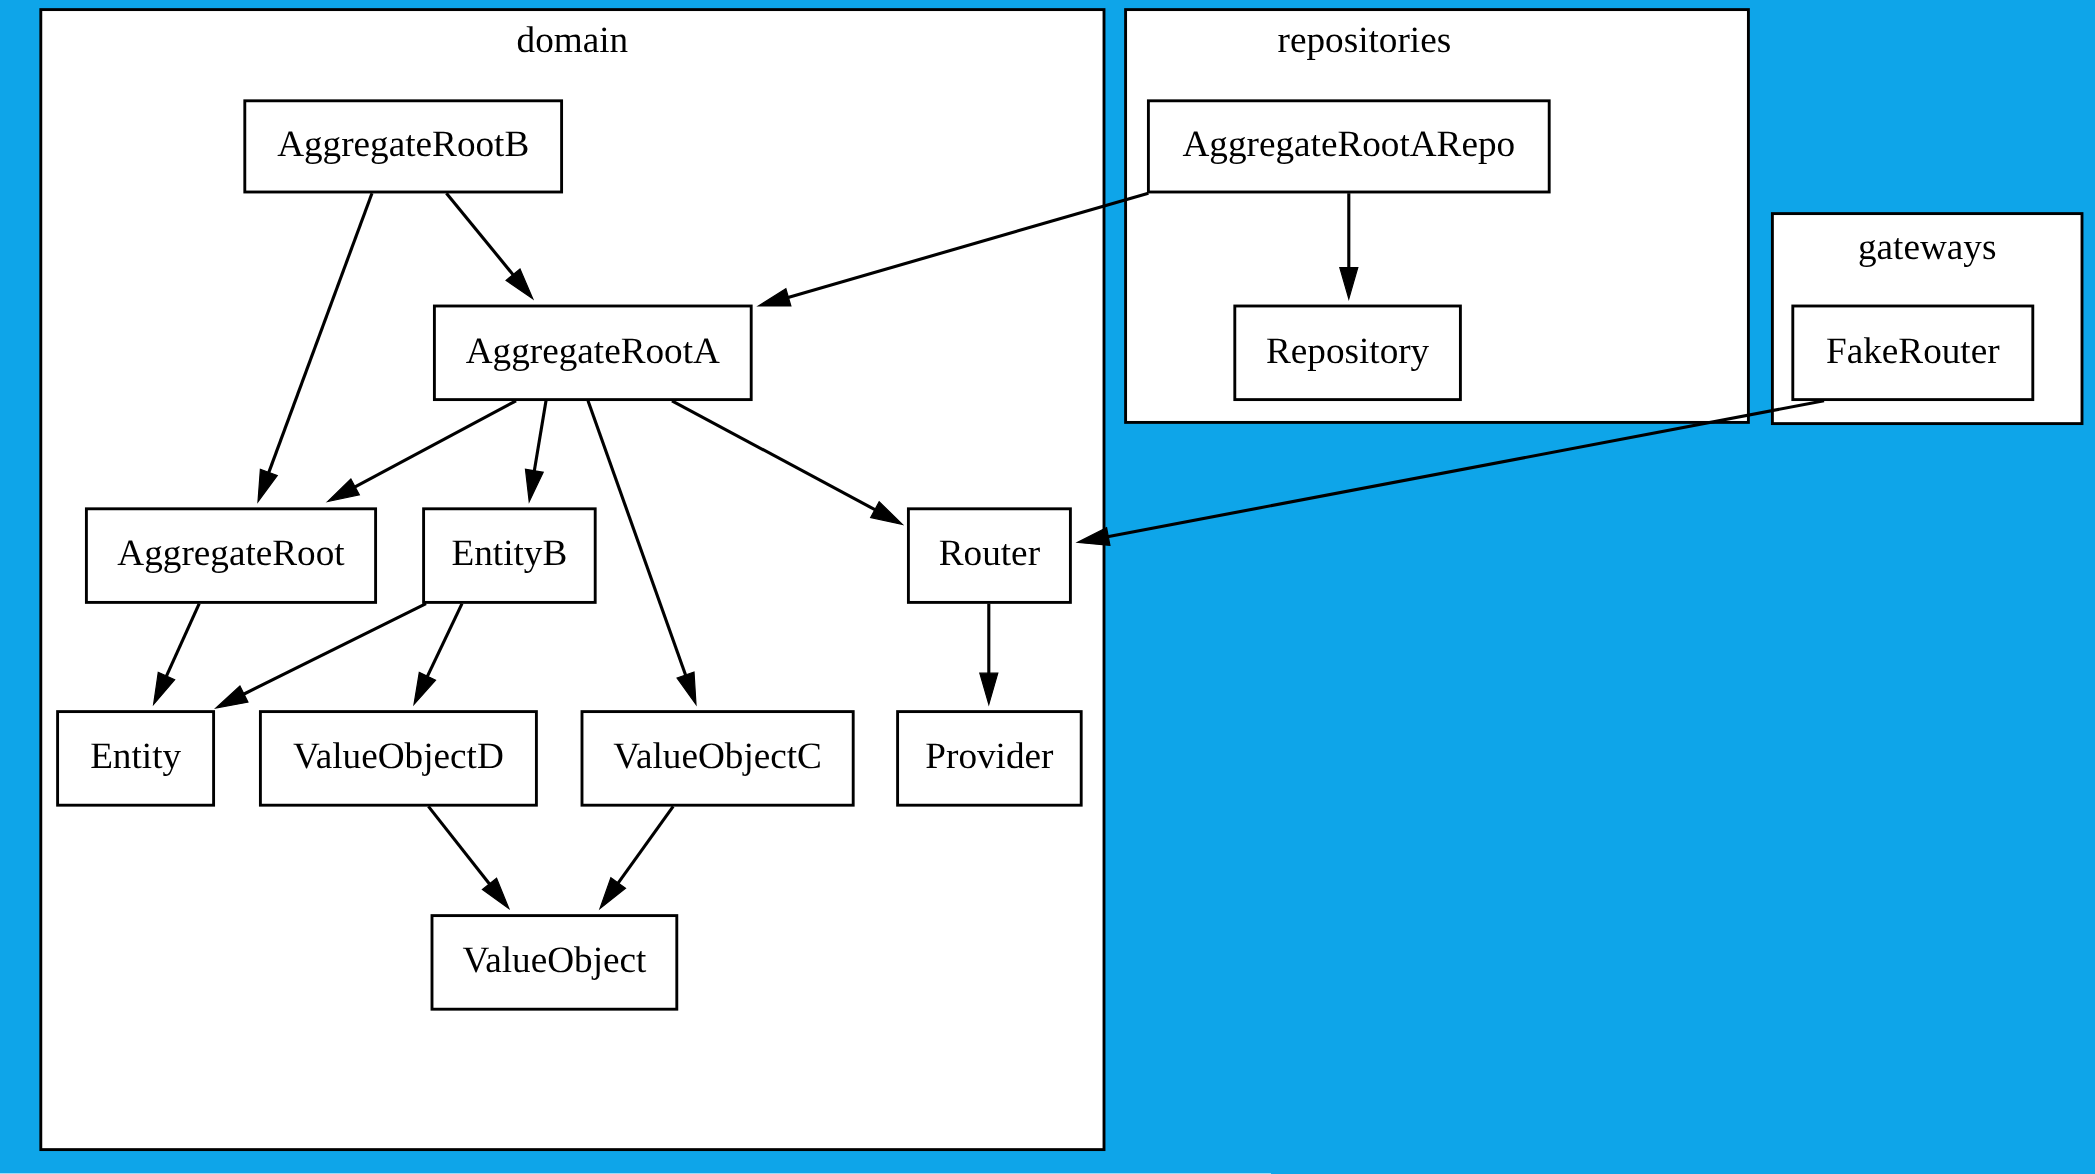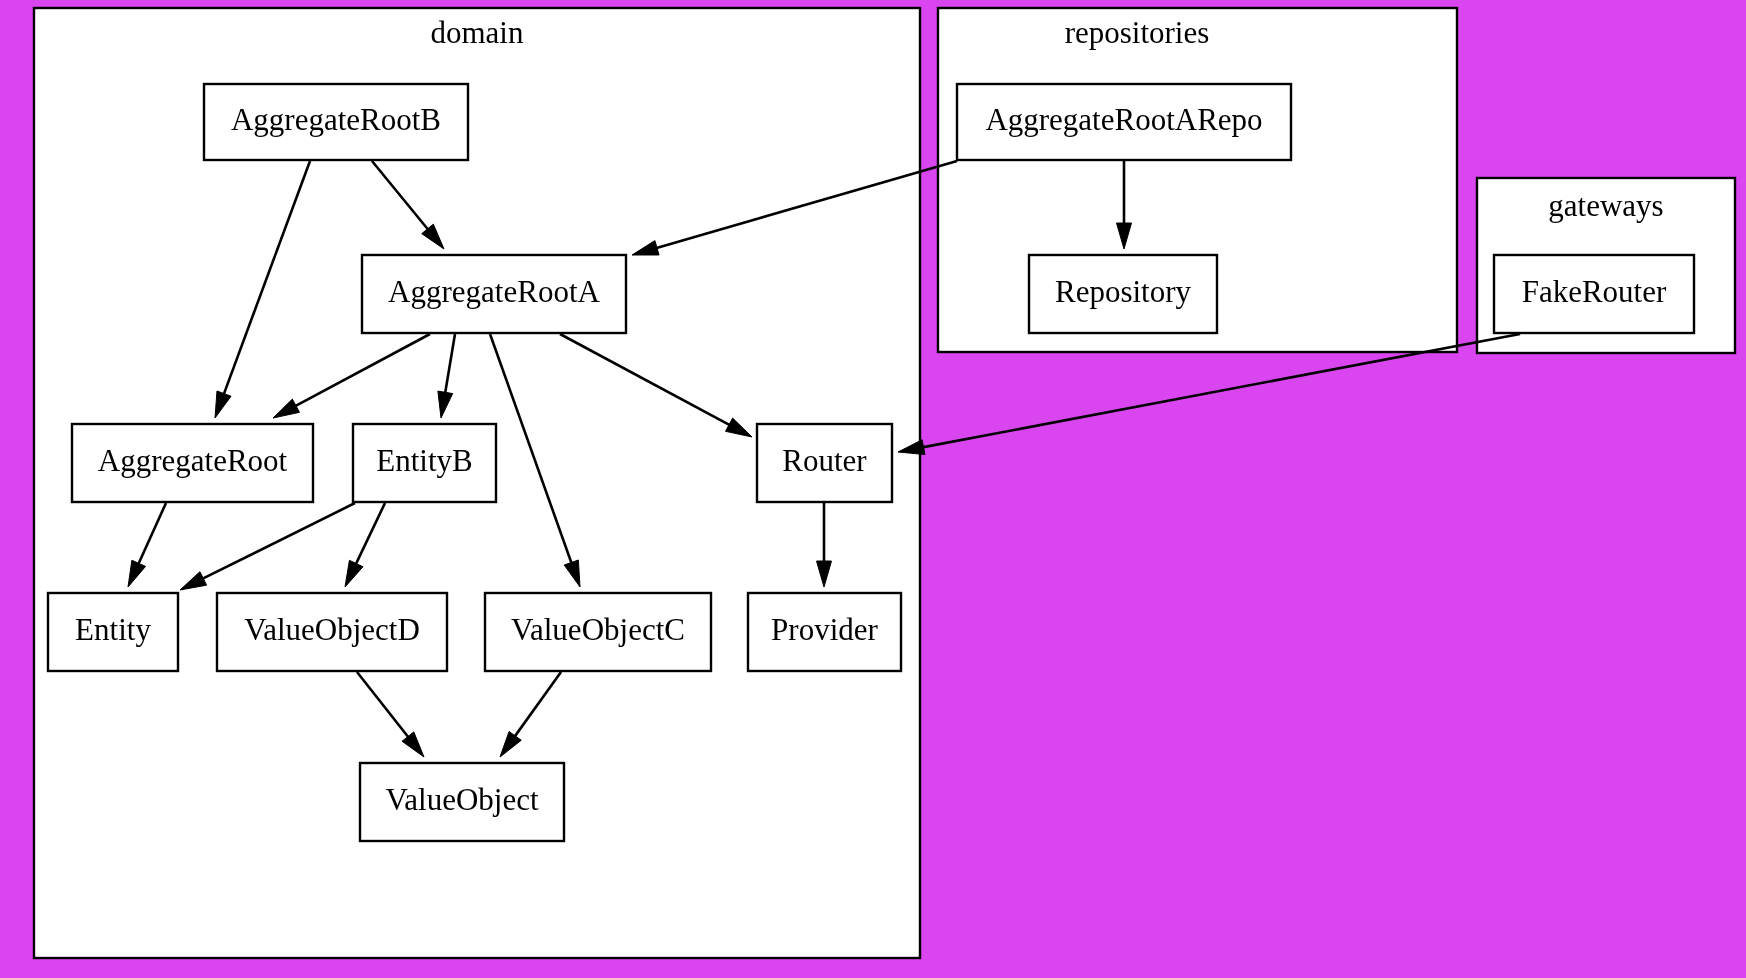--- a/index.html
+++ b/index.html
@@ -4,21 +4,21 @@
 <style>
   html, body {
     margin: 0;
     padding: 0;
     background: #ffffff;
   }
   #canvas {
     position: relative;
     width: 1746px;
     height: 978px;
-    background: #d946ef;
+    background: #0ea5e9;
     font-family: "Liberation Serif", "DejaVu Serif", serif;
     overflow: hidden;
   }
   svg#diagram {
     position: absolute;
     inset: 0;
     width: 1746px;
     height: 978px;
     display: block;
   }

